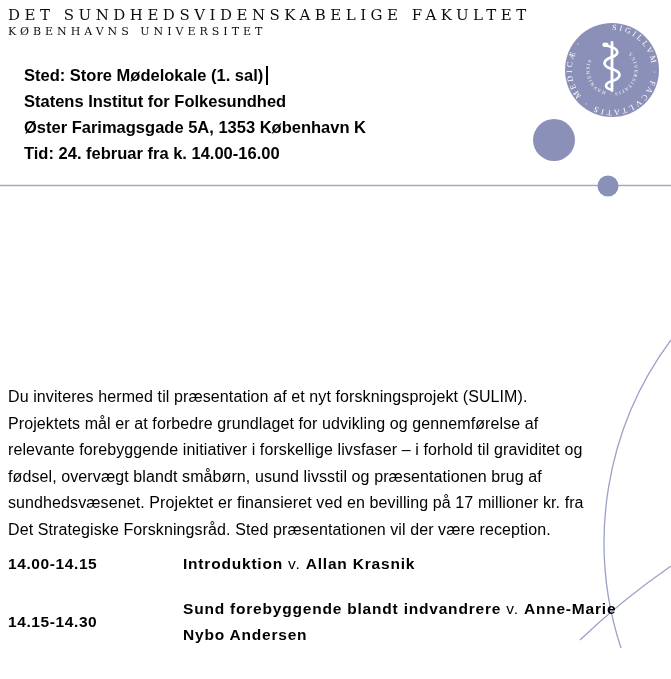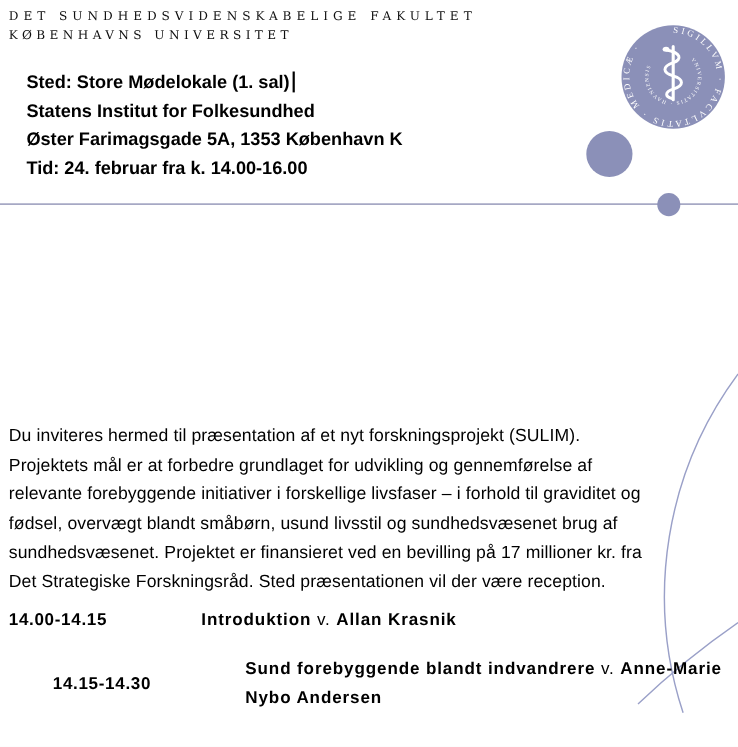--- a/index.html
+++ b/index.html
@@ -3,31 +3,31 @@
 <meta charset="utf-8">
 <style>
   html,body{margin:0;padding:0;background:#e8e8e8;}
   .page{
     position:relative;width:671px;height:679px;background:#ffffff;
     overflow:hidden;font-family:"Liberation Sans",sans-serif;color:#000;
     margin:0 auto;
   }
   .deco{position:absolute;left:0;top:0;width:671px;height:679px;pointer-events:none;}
   .kuhead{position:absolute;left:8px;top:6px;font-family:"DejaVu Serif","Liberation Serif",serif;color:#0d0d0d;}
-  .kuhead .fac{font-size:11px;letter-spacing:4.5px;line-height:18px;white-space:nowrap;text-align:right;}
+  .kuhead .fac{font-size:15px;letter-spacing:4.5px;line-height:18px;white-space:nowrap;text-align:right;}
   .kuhead .uni{font-size:11px;letter-spacing:4px;line-height:16px;white-space:nowrap;}
   .info{position:absolute;left:24px;top:62px;font-weight:bold;font-size:16.5px;line-height:26px;}
   .info div{white-space:nowrap;}
   .cursor{display:inline-block;width:2px;height:19px;background:#000;margin-left:3px;vertical-align:-4px;}
   .titleblock{position:absolute;left:8px;top:236px;width:634px;font-weight:bold;font-size:24px;line-height:38px;letter-spacing:0.2px;}
   .bodyblock{position:absolute;left:8px;top:384px;width:663px;font-size:16px;line-height:26.5px;letter-spacing:0.1px;}
   .bodyblock div{white-space:nowrap;}
   .schedule{position:absolute;left:8px;top:551px;width:655px;}
   .sched-row{display:flex;align-items:center;}
-  .sched-row + .sched-row{margin-top:19px;margin-left:40px;}
+  .sched-row + .sched-row{margin-top:19px;}
   .sched-time{width:175px;flex:0 0 175px;font-weight:bold;font-size:15.5px;letter-spacing:0.6px;}
   .sched-desc{width:480px;font-size:15.5px;line-height:26px;letter-spacing:0.8px;}
   .sched-desc .b{font-weight:bold;}
   .sched-desc .v{font-weight:normal;}
   .sealring{font-family:"Liberation Serif",serif;fill:#ffffff;}
   .ring-outer{font-size:8px;letter-spacing:2.6px;}
   .ring-inner{font-size:4.8px;letter-spacing:1.2px;}
 </style>
 </head>
 <body>
@@ -76,21 +76,21 @@
     <div>Statens Institut for Folkesundhed</div>
     <div>Øster Farimagsgade 5A, 1353 København K</div>
     <div>Tid: 24. februar fra k. 14.00-16.00</div>
   </div>
 
 
   <div class="bodyblock">
     <div>Du inviteres hermed til præsentation af et nyt forskningsprojekt (SULIM).</div>
     <div>Projektets mål er at forbedre grundlaget for udvikling og gennemførelse af</div>
     <div>relevante forebyggende initiativer i forskellige livsfaser – i forhold til graviditet og</div>
-    <div>fødsel, overvægt blandt småbørn, usund livsstil og sundhedsvæsenet brug af</div>
+    <div>fødsel, overvægt blandt småbørn, usund livsstil og præsentationen brug af</div>
     <div>sundhedsvæsenet. Projektet er finansieret ved en bevilling på 17 millioner kr. fra</div>
     <div>Det Strategiske Forskningsråd. Sted præsentationen vil der være reception.</div>
   </div>
 
   <div class="schedule">
     <div class="sched-row">
       <div class="sched-time">14.00-14.15</div>
       <div class="sched-desc">
         <span class="b">Introduktion</span>
         <span class="v">v.</span>

